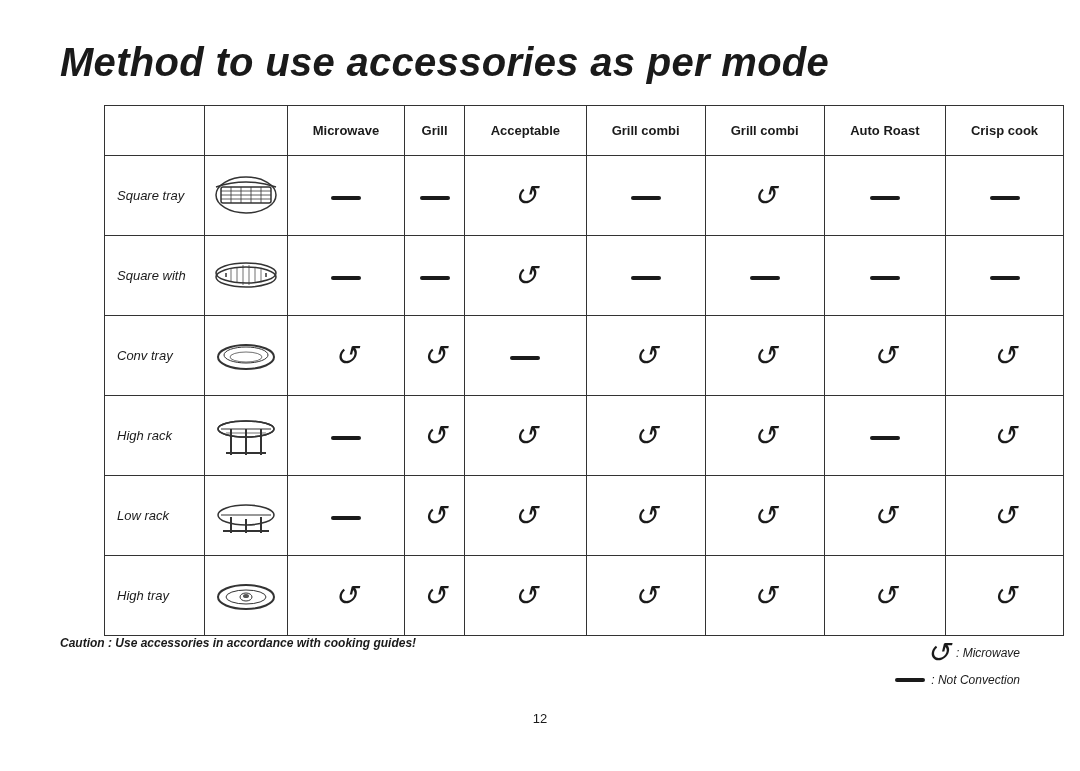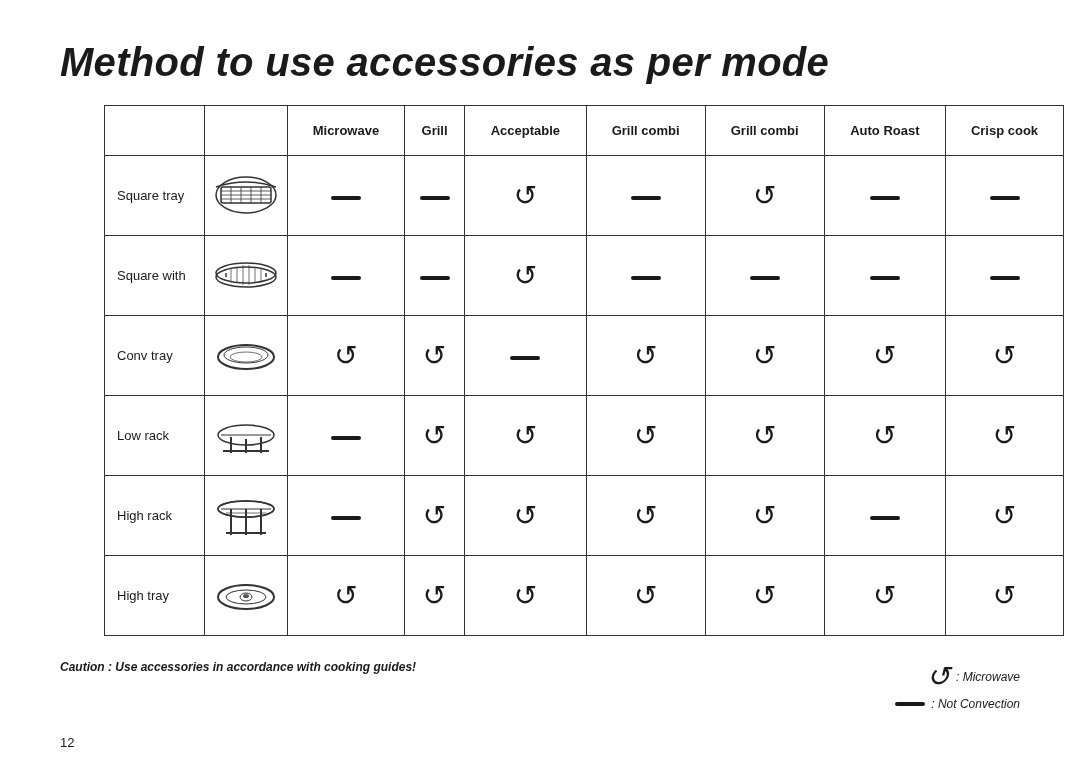--- a/index.html
+++ b/index.html
@@ -31,20 +31,21 @@
       padding: 6px 4px;
     }
     th {
       font-size: 13px;
       font-weight: bold;
       height: 50px;
     }
     td {
       height: 80px;
       font-size: 13px;
+      font-style: italic;
     }
     td.label-cell {
       text-align: left;
       padding-left: 12px;
       width: 100px;
       font-size: 13px;
       font-weight: normal;
     }
     td.icon-cell {
       width: 80px;
@@ -52,41 +53,41 @@
     }
     
     .accessory-img {
       width: 70px;
       height: 55px;
     }
     .footer-row {
       display: flex;
       justify-content: space-between;
       align-items: flex-start;
-      margin-top: 24px;
+      margin-top: 0;
     }
     .caution-text {
       font-size: 12px;
       font-weight: bold;
       font-style: italic;
     }
     .legend {
       text-align: right;
       font-size: 12px;
       font-style: italic;
     }
     .legend-item {
       display: flex;
       align-items: center;
       justify-content: flex-end;
       margin-bottom: 4px;
       gap: 6px;
     }
     .page-number {
-      text-align: left;
+      text-align: center;
       margin-top: 20px;
       font-size: 13px;
     }
     
     .ok-icon {
       display: inline-flex;
       align-items: center;
       justify-content: center;
       font-size: 28px;
       color: #1a1a1a;
@@ -173,55 +174,55 @@
     </svg></td>
         <td><span class="ok-icon">↺</span></td>
         <td><span class="ok-icon">↺</span></td>
         <td><span class="no-icon"></span></td>
         <td><span class="ok-icon">↺</span></td>
         <td><span class="ok-icon">↺</span></td>
         <td><span class="ok-icon">↺</span></td>
         <td><span class="ok-icon">↺</span></td>
       </tr>
       <tr>
-        <td class="label-cell">Low rack</td>
-        <td class="icon-cell"><svg viewBox="0 0 70 55" class="accessory-img">
-      <ellipse cx="35" cy="28" rx="28" ry="10" fill="none" stroke="#333" stroke-width="1.5"></ellipse>
-      <line x1="20" y1="30" x2="20" y2="46" stroke="#333" stroke-width="2"></line>
-      <line x1="35" y1="32" x2="35" y2="46" stroke="#333" stroke-width="2"></line>
-      <line x1="50" y1="30" x2="50" y2="46" stroke="#333" stroke-width="2"></line>
-      <line x1="12" y1="44" x2="58" y2="44" stroke="#333" stroke-width="2"></line>
-      <line x1="10" y1="28" x2="60" y2="28" stroke="#333" stroke-width="1.2"></line>
-    </svg></td>
-        <td><span class="no-icon"></span></td>
-        <td><span class="ok-icon">↺</span></td>
-        <td><span class="ok-icon">↺</span></td>
-        <td><span class="ok-icon">↺</span></td>
-        <td><span class="ok-icon">↺</span></td>
-        <td><span class="ok-icon">↺</span></td>
-        <td><span class="ok-icon">↺</span></td>
-      </tr>
-      <tr>
         <td class="label-cell">High rack</td>
         <td class="icon-cell"><svg viewBox="0 0 70 55" class="accessory-img">
       <ellipse cx="35" cy="22" rx="28" ry="8" fill="none" stroke="#333" stroke-width="1.5"></ellipse>
       <line x1="20" y1="22" x2="20" y2="48" stroke="#333" stroke-width="2"></line>
       <line x1="35" y1="22" x2="35" y2="48" stroke="#333" stroke-width="2"></line>
       <line x1="50" y1="22" x2="50" y2="48" stroke="#333" stroke-width="2"></line>
       <line x1="15" y1="46" x2="55" y2="46" stroke="#333" stroke-width="2"></line>
       <ellipse cx="35" cy="22" rx="28" ry="8" fill="none" stroke="#333" stroke-width="1.5"></ellipse>
       <line x1="10" y1="22" x2="60" y2="22" stroke="#333" stroke-width="1.2"></line>
       <line x1="15" y1="26" x2="55" y2="26" stroke="#333" stroke-width="0.7"></line>
     </svg></td>
         <td><span class="no-icon"></span></td>
         <td><span class="ok-icon">↺</span></td>
         <td><span class="ok-icon">↺</span></td>
         <td><span class="ok-icon">↺</span></td>
         <td><span class="ok-icon">↺</span></td>
         <td><span class="no-icon"></span></td>
+        <td><span class="ok-icon">↺</span></td>
+      </tr>
+      <tr>
+        <td class="label-cell">Low rack</td>
+        <td class="icon-cell"><svg viewBox="0 0 70 55" class="accessory-img">
+      <ellipse cx="35" cy="28" rx="28" ry="10" fill="none" stroke="#333" stroke-width="1.5"></ellipse>
+      <line x1="20" y1="30" x2="20" y2="46" stroke="#333" stroke-width="2"></line>
+      <line x1="35" y1="32" x2="35" y2="46" stroke="#333" stroke-width="2"></line>
+      <line x1="50" y1="30" x2="50" y2="46" stroke="#333" stroke-width="2"></line>
+      <line x1="12" y1="44" x2="58" y2="44" stroke="#333" stroke-width="2"></line>
+      <line x1="10" y1="28" x2="60" y2="28" stroke="#333" stroke-width="1.2"></line>
+    </svg></td>
+        <td><span class="no-icon"></span></td>
+        <td><span class="ok-icon">↺</span></td>
+        <td><span class="ok-icon">↺</span></td>
+        <td><span class="ok-icon">↺</span></td>
+        <td><span class="ok-icon">↺</span></td>
+        <td><span class="ok-icon">↺</span></td>
         <td><span class="ok-icon">↺</span></td>
       </tr>
       <tr>
         <td class="label-cell">High tray</td>
         <td class="icon-cell"><svg viewBox="0 0 70 55" class="accessory-img">
       <ellipse cx="35" cy="30" rx="28" ry="12" fill="none" stroke="#333" stroke-width="2"></ellipse>
       <ellipse cx="35" cy="30" rx="20" ry="7" fill="none" stroke="#333" stroke-width="1"></ellipse>
       <ellipse cx="35" cy="30" rx="6" ry="4" fill="none" stroke="#333" stroke-width="1"></ellipse>
       <ellipse cx="35" cy="29" rx="3" ry="2" fill="#555"></ellipse>
     </svg></td>

